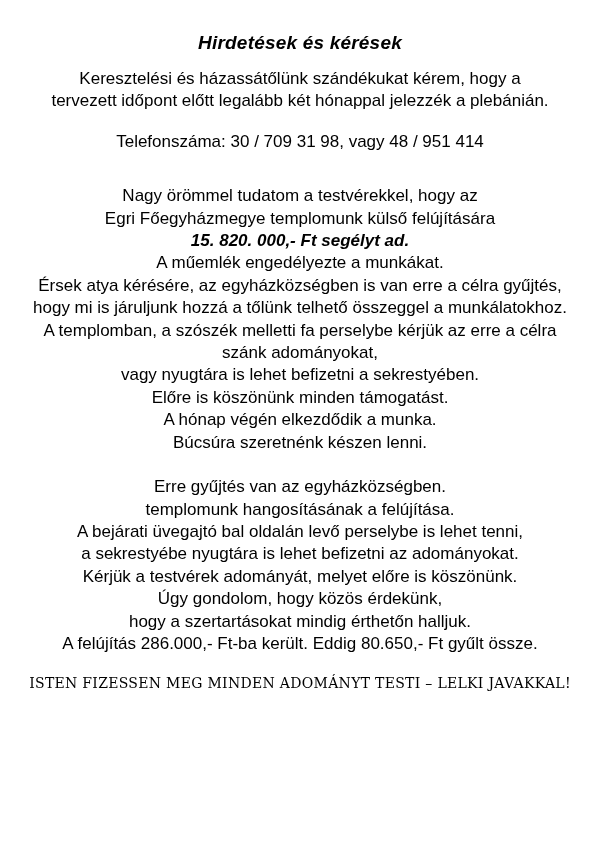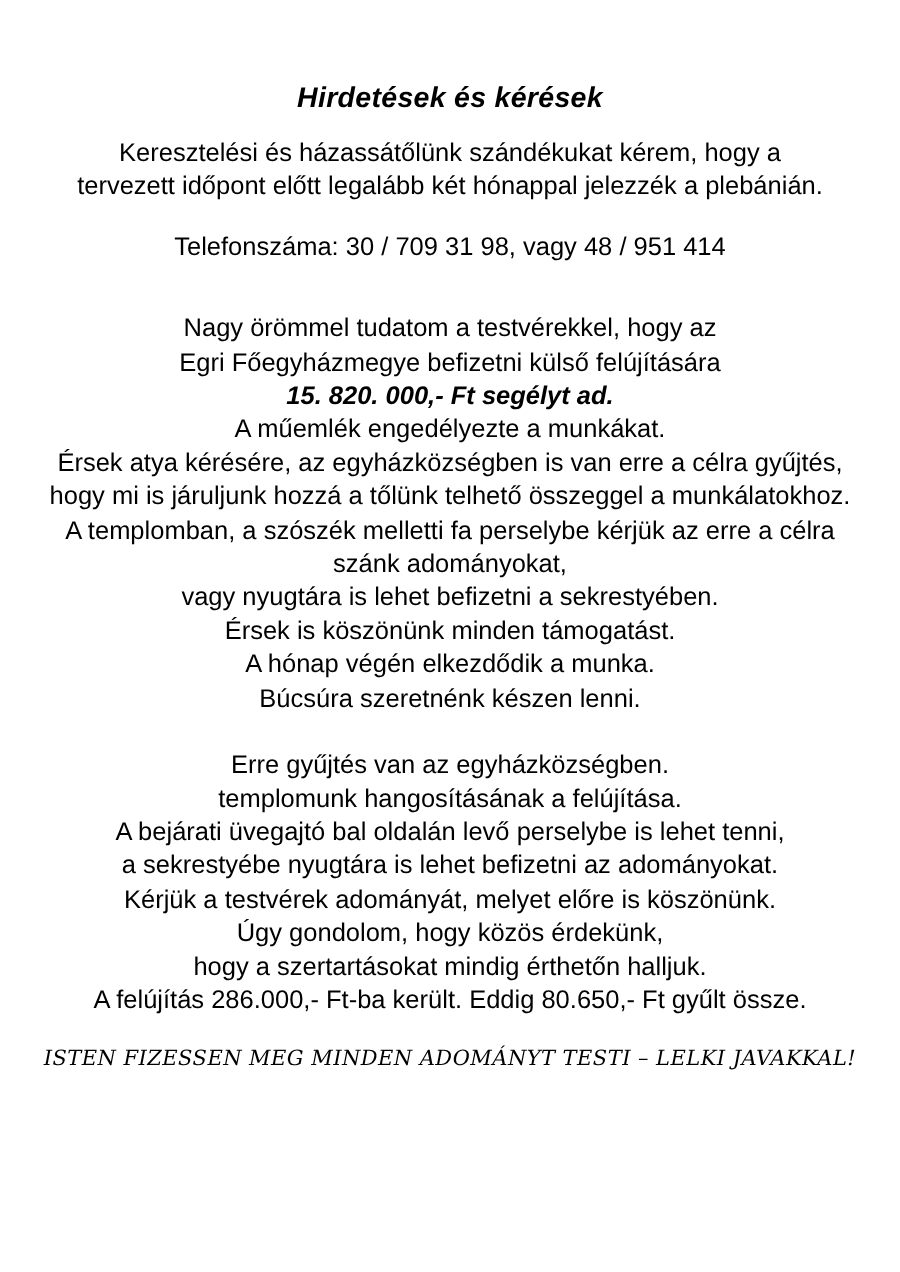--- a/index.html
+++ b/index.html
@@ -11,21 +11,20 @@
     position: relative;
     width: 600px;
     height: 708px;
     background: #ffffff;
     color: #000000;
     font-family: "Liberation Sans", sans-serif;
     text-align: center;
     box-sizing: border-box;
     padding-top: 32px;
     overflow: hidden;
-    margin-top: 23px;
   }
   .doc-title {
     font-size: 19px;
     font-weight: bold;
     font-style: italic;
     margin: 0 0 14px 0;
     letter-spacing: 0.2px;
   }
   .para {
     font-size: 17px;
@@ -34,21 +33,20 @@
   }
   .para.intro      { margin-bottom: 18px; }
   .para.contact    { margin-bottom: 32px; }
   .para.renovation { margin-bottom: 22px; }
   .para.sound      { margin-bottom: 20px; }
   .line { display: block; }
   .b  { font-weight: normal; }
   .bi { font-weight: bold; font-style: italic; }
   .blessing {
     font-family: "DejaVu Serif", serif;
-    font-style: italic;
     font-size: 14px;
     letter-spacing: 0.3px;
     margin: 0 10px 20px 10px;
     white-space: nowrap;
   }
   .signature {
     font-family: "Liberation Serif", serif;
     font-size: 17px;
     margin-bottom: 18px;
   }
@@ -74,29 +72,29 @@
     <span class="line"><span class="b">Keresztelési és házassá</span><span>tőlünk szándékukat kérem, hogy a</span></span>
     <span class="line">tervezett időpont előtt legalább két hónappal jelezzék a plebánián.</span>
   </p>
 
   <p class="para contact">
     <span class="line">Telefonszáma: 30 / 709 31 98, vagy 48 / 951 414</span>
   </p>
 
   <p class="para renovation">
     <span class="line">Nagy örömmel tudatom a testvérekkel, hogy az</span>
-    <span class="line"><span>Egri Főegyházmegye </span><span class="b">befizetni külső felújítására</span></span>
+    <span class="line"><span>Egri Főegyházmegye </span><span class="b">templomunk külső felújítására</span></span>
     <span class="line bi">15. 820. 000,- Ft segélyt ad.</span>
     <span class="line">A műemlék engedélyezte a munkákat.</span>
     <span class="line">Érsek atya kérésére, az egyházközségben is van erre a célra gyűjtés,</span>
     <span class="line">hogy mi is járuljunk hozzá a tőlünk telhető összeggel a munkálatokhoz.</span>
     <span class="line">A templomban, a szószék melletti fa perselybe kérjük az erre a célra</span>
     <span class="line">szánk adományokat,</span>
     <span class="line">vagy nyugtára is lehet befizetni a sekrestyében.</span>
-    <span class="line">Érsek is köszönünk minden támogatást.</span>
+    <span class="line">Előre is köszönünk minden támogatást.</span>
     <span class="line">A hónap végén elkezdődik a munka.</span>
     <span class="line">Búcsúra szeretnénk készen lenni.</span>
   </p>
 
   <p class="para sound">
     <span class="line">Erre gyűjtés van az egyházközségben.</span>
     <span class="line"><span class="b">templomunk hangosításának a felújítása</span><span>.</span></span>
     <span class="line">A bejárati üvegajtó bal oldalán levő perselybe is lehet tenni,</span>
     <span class="line">a sekrestyébe nyugtára is lehet befizetni az adományokat.</span>
     <span class="line">Kérjük a testvérek adományát, melyet előre is köszönünk.</span>

